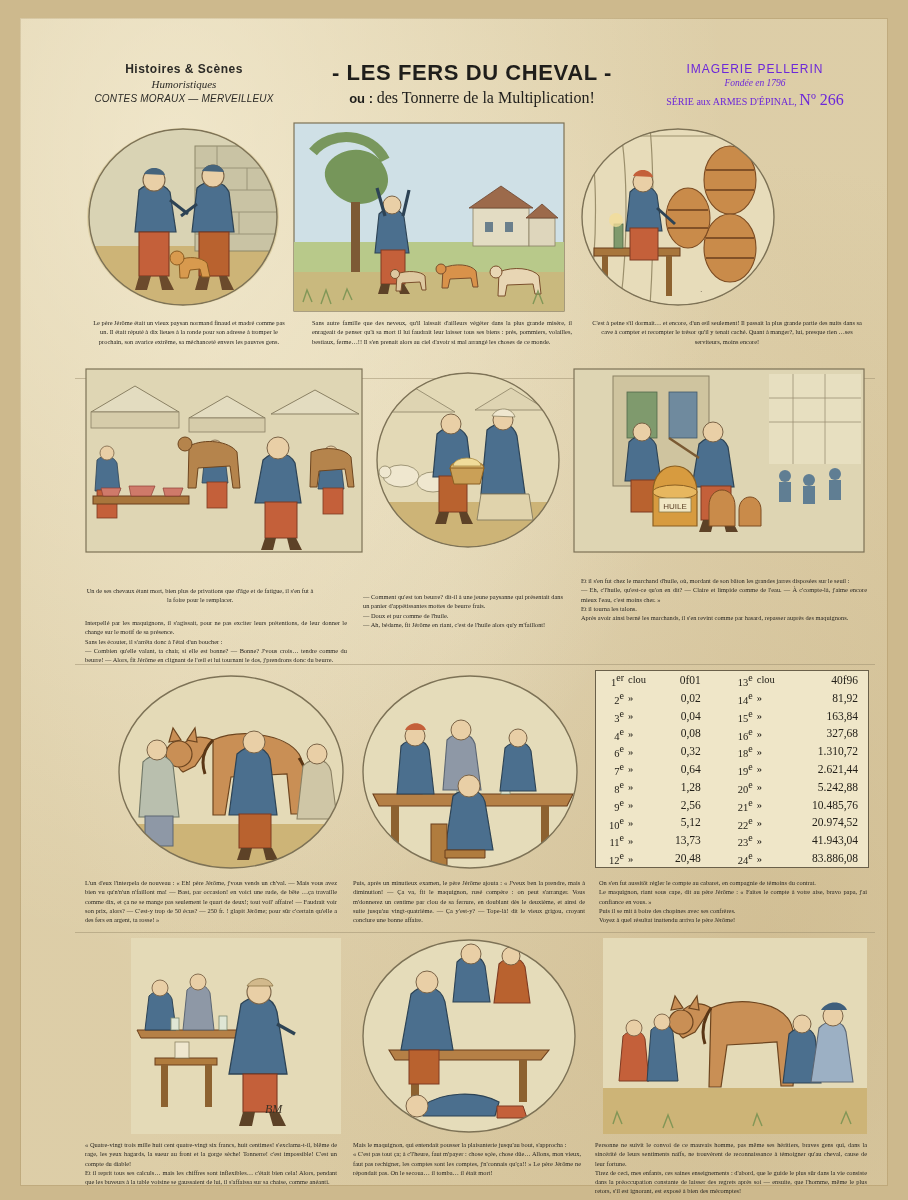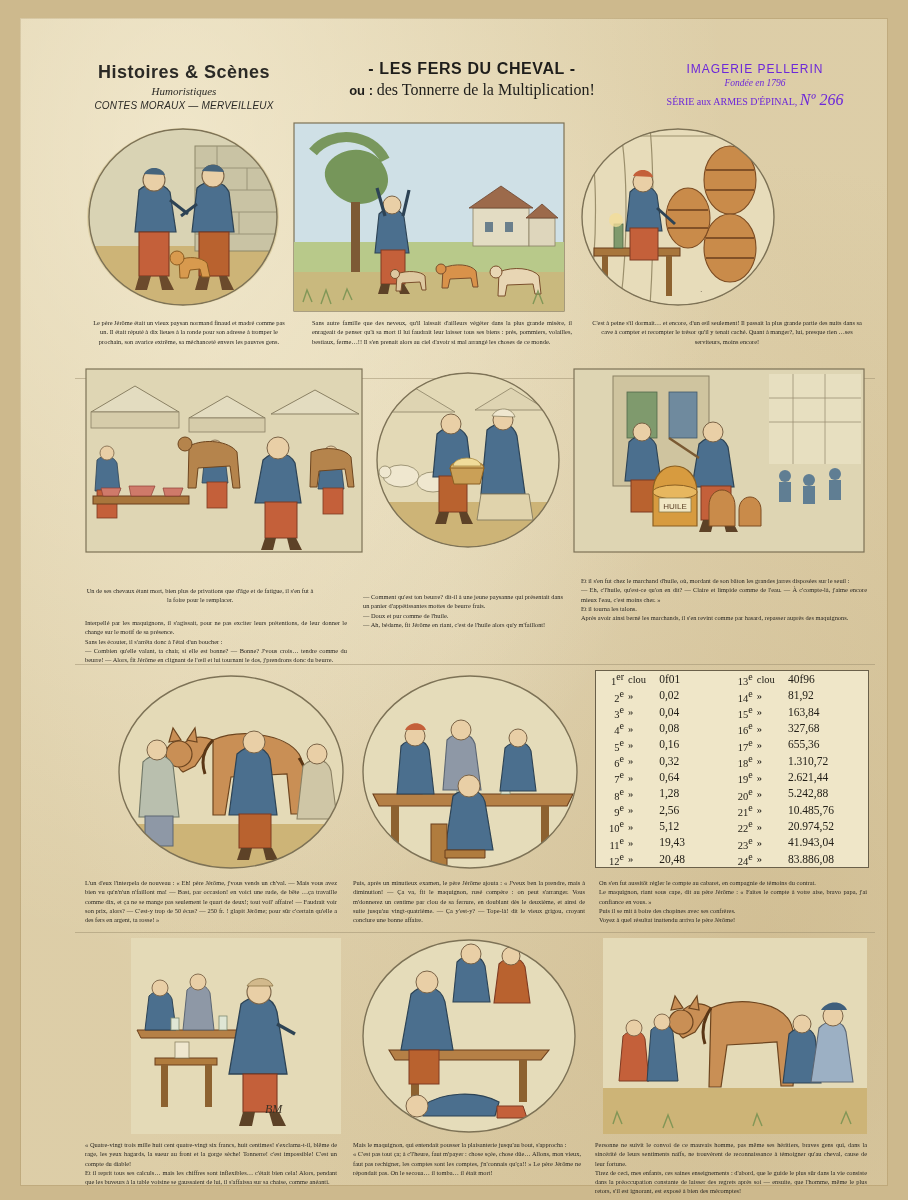--- a/index.html
+++ b/index.html
@@ -22,33 +22,33 @@
       radial-gradient(ellipse at 50% 50%, rgba(232,221,191,.5), rgba(200,178,130,.25) 70%);
     pointer-events:none;
   }
   #page{
     position:absolute;left:55px;top:42px;width:800px;height:1100px;
   }
 
   
   .hdr{position:relative;height:52px;}
   .hdr-left{position:absolute;left:4px;top:2px;text-align:center;width:210px;color:#2b2a26;}
-  .hdr-left .l1{font-family:"Liberation Sans",sans-serif;font-weight:bold;font-size:18px;letter-spacing:.5px;}
+  .hdr-left .l1{font-family:"Liberation Sans",sans-serif;font-weight:bold;font-size:12px;letter-spacing:.5px;}
   .hdr-left .l2{font-style:italic;font-size:11px;margin-top:2px;}
   .hdr-left .l3{font-family:"Liberation Sans",sans-serif;font-size:10px;font-style:italic;margin-top:3px;letter-spacing:.2px;}
   .hdr-center{position:absolute;left:232px;top:0;width:330px;text-align:center;color:#1f1e1b;}
-  .hdr-center .t1{font-family:"Liberation Sans",sans-serif;font-weight:bold;font-size:16px;letter-spacing:.6px;}
+  .hdr-center .t1{font-family:"Liberation Sans",sans-serif;font-weight:bold;font-size:22px;letter-spacing:.6px;}
   .hdr-center .t2{font-size:15px;margin-top:3px;}
   .hdr-center .t2 b{font-family:"Liberation Sans",sans-serif;font-size:13px;margin-top:22px;}
   .hdr-center .t2 .big{font-size:16px;}
   .hdr-right{position:absolute;right:0;top:2px;width:240px;text-align:center;color:#6d28d9;}
   .hdr-right .r1{font-family:"Liberation Sans",sans-serif;font-size:12px;letter-spacing:1px;}
   .hdr-right .r2{font-size:9.5px;font-style:italic;margin-top:2px;}
   .hdr-right .r3{font-size:10px;margin-top:3px;}
-  .hdr-right .num{font-style:italic;font-size:16px;}
+  .hdr-right .num{font-size:16px;}
 
   
   .row{position:relative;}
   .cap{font-size:6.4px;line-height:1.45;color:#2a2722;text-align:justify;}
   .rule{position:absolute;height:0;border-top:1px solid #9c8e6e;opacity:.5;}
 
   
   .art{position:absolute;overflow:hidden;}
   .circ{border-radius:50%;}
 
@@ -56,21 +56,21 @@
   .mult{
     position:absolute;
     border:1px solid #6a604a;
     background:#efe6c8;
     font-family:"Liberation Serif",serif;
   }
   .mult table{border-collapse:collapse;width:100%;height:100%;}
   .mult td{font-size:10.5px;color:#232019;padding:0 2px;white-space:nowrap;}
   .mult td.idx{text-align:right;width:26px;}
   .mult td.word{text-align:left;padding-left:2px;}
-  .mult td.val{text-align:left;padding-right:10px;font-size:11.5px;}
+  .mult td.val{text-align:right;padding-right:10px;font-size:11.5px;}
   .mult .sep{width:10px;}
   sup{font-size:10px;vertical-align:super;}
 
   .sig{position:absolute;font-family:"Liberation Serif",serif;font-style:italic;font-size:12px;color:#3a3124;}
 </style>
 </head>
 <body>
 
 <div id="sheet">
 <div id="page">
@@ -540,29 +540,20 @@
               <tr>
                 <td class="idx">4<sup>e</sup></td>
                 <td class="word">»</td>
                 <td class="val">0,08</td>
                 <td class="sep"></td>
                 <td class="idx">16<sup>e</sup></td>
                 <td class="word">»</td>
                 <td class="val">327,68</td>
               </tr>
               <tr>
-                <td class="idx">5<sup>e</sup></td>
-                <td class="word">»</td>
-                <td class="val">0,16</td>
-                <td class="sep"></td>
-                <td class="idx">17<sup>e</sup></td>
-                <td class="word">»</td>
-                <td class="val">655,36</td>
-              </tr>
-              <tr>
                 <td class="idx">6<sup>e</sup></td>
                 <td class="word">»</td>
                 <td class="val">0,32</td>
                 <td class="sep"></td>
                 <td class="idx">18<sup>e</sup></td>
                 <td class="word">»</td>
                 <td class="val">1.310,72</td>
               </tr>
               <tr>
                 <td class="idx">7<sup>e</sup></td>
@@ -596,21 +587,21 @@
                 <td class="word">»</td>
                 <td class="val">5,12</td>
                 <td class="sep"></td>
                 <td class="idx">22<sup>e</sup></td>
                 <td class="word">»</td>
                 <td class="val">20.974,52</td>
               </tr>
               <tr>
                 <td class="idx">11<sup>e</sup></td>
                 <td class="word">»</td>
-                <td class="val">19,43</td>
+                <td class="val">13,73</td>
                 <td class="sep"></td>
                 <td class="idx">23<sup>e</sup></td>
                 <td class="word">»</td>
                 <td class="val">41.943,04</td>
               </tr>
               <tr>
                 <td class="idx">12<sup>e</sup></td>
                 <td class="word">»</td>
                 <td class="val">20,48</td>
                 <td class="sep"></td>

